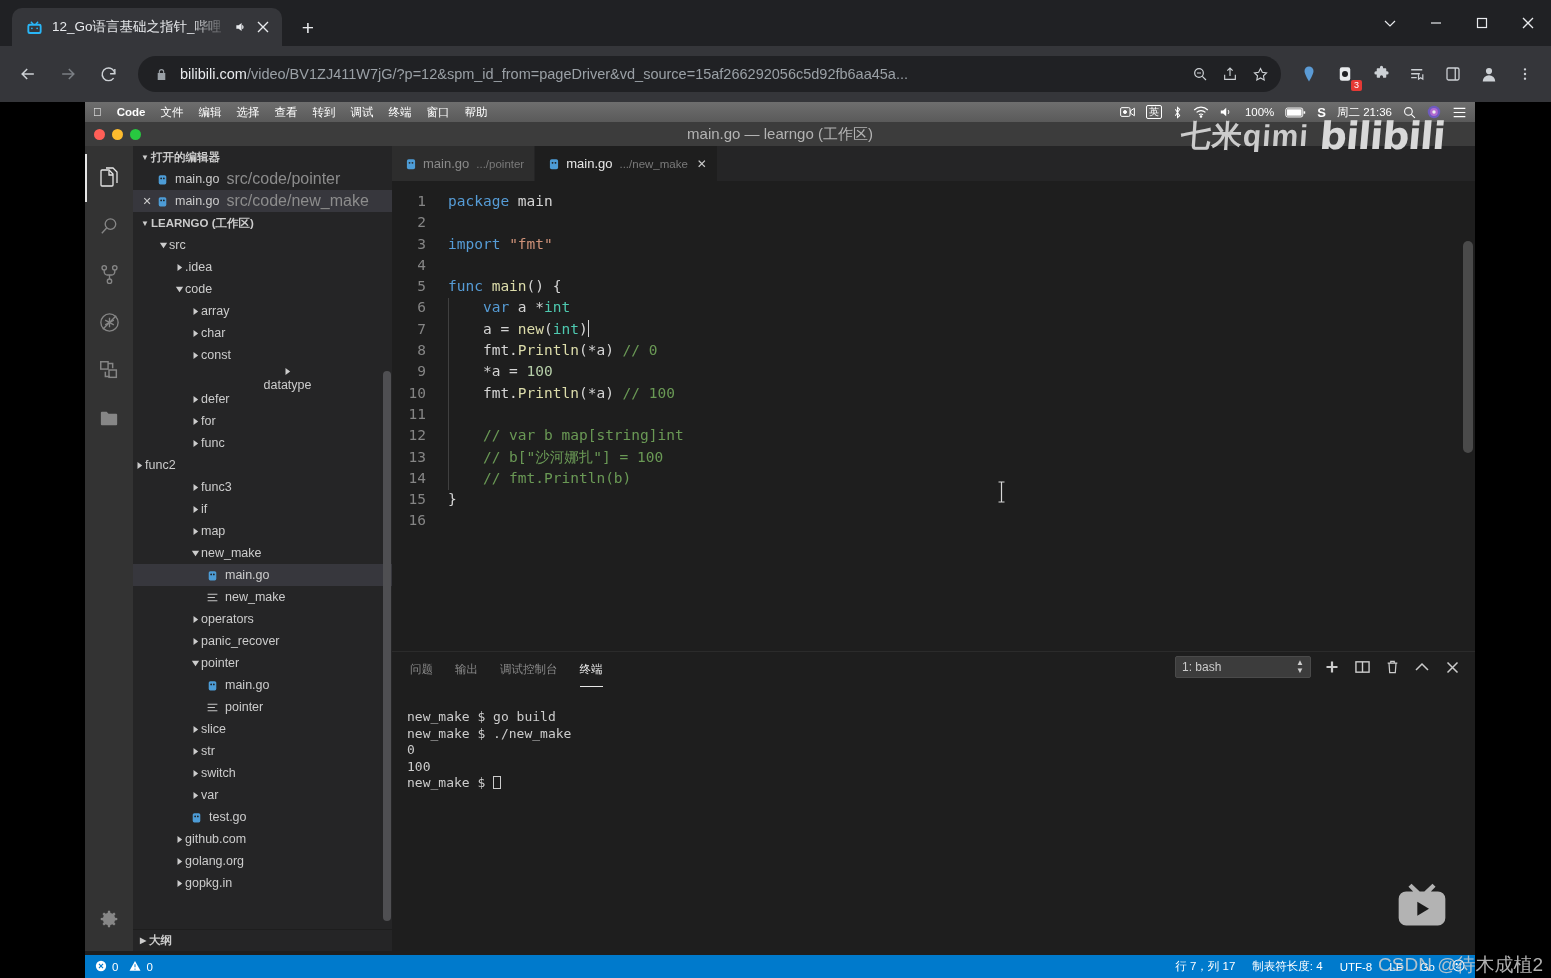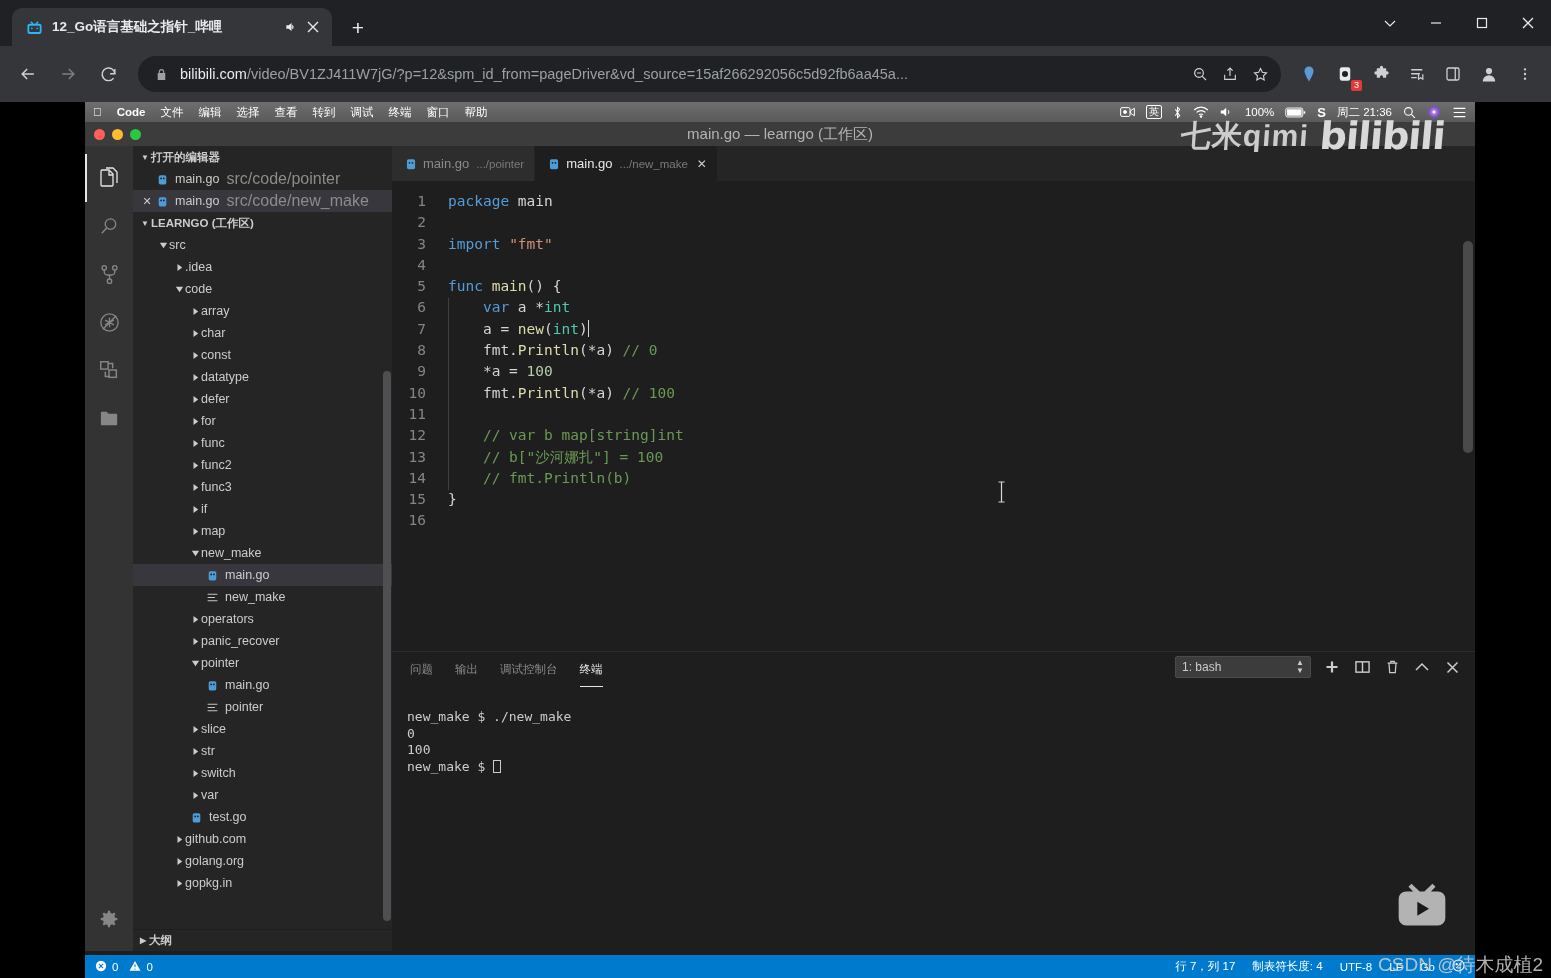--- a/index.html
+++ b/index.html
@@ -2,22 +2,22 @@
 <html><head>
 <meta charset="utf-8">
 <style>
   * { box-sizing: border-box; margin:0; padding:0; }
   html,body { width:1551px; height:978px; overflow:hidden; background:#000; }
   body { font-family:"Liberation Sans", sans-serif; }
 
   
   #browser { position:absolute; inset:0; background:#202124; }
   #tabstrip { height:46px; position:relative; background:#202124; display:flex; align-items:flex-end; }
-  .tab { height:38px; width:320px; margin-left:12px; background:#35363a; border-radius:10px 10px 0 0;
-         display:flex; align-items:center; padding:0 8px; position:relative;font-weight:bold; }
+  .tab { height:38px; width:270px; margin-left:12px; background:#35363a; border-radius:10px 10px 0 0;
+         display:flex; align-items:center; padding:0 8px; position:relative; }
   .tab-fav { width:20px; height:20px; flex:0 0 20px; margin:0 8px 0 4px; display:flex; align-items:center; justify-content:center; }
   .tab-title { color:#e8eaed; font-size:13.5px; white-space:nowrap; overflow:hidden;
                flex:1; -webkit-mask-image:linear-gradient(90deg,#000 78%,transparent 100%);
                mask-image:linear-gradient(90deg,#000 78%,transparent 100%); }
   .tab-ico { width:22px; height:22px; display:flex; align-items:center; justify-content:center; color:#e8eaed; flex:0 0 22px; }
   .newtab { width:28px; height:28px; margin-left:12px; margin-bottom:5px; color:#e8eaed;
             display:flex; align-items:center; justify-content:center; font-size:21px; line-height:1; }
   #wincontrols { position:absolute; right:0; top:0; height:46px; display:flex; align-items:center; }
   .wc { width:46px; height:40px; display:flex; align-items:center; justify-content:center; color:#e8eaed; }
 
@@ -487,21 +487,21 @@
                 <span>char</span>
               </div>
               <div class="row" style="padding-left: 56px;">
                 <span class="tw">
                   <svg width="11" height="11" viewBox="0 0 12 12" fill="currentColor">
                     <path d="M3.5 1.5l6 4.5-6 4.5z" transform="scale(.85) translate(1,1)"></path>
                   </svg>
                 </span>
                 <span>const</span>
               </div>
-              <div class="row" style="padding-left: 56px;">
+              <div class="row" style="padding-left: 56px; flex-direction: column;">
                 <span class="tw">
                   <svg width="11" height="11" viewBox="0 0 12 12" fill="currentColor">
                     <path d="M3.5 1.5l6 4.5-6 4.5z" transform="scale(.85) translate(1,1)"></path>
                   </svg>
                 </span>
                 <span>datatype</span>
               </div>
               <div class="row" style="padding-left: 56px;">
                 <span class="tw">
                   <svg width="11" height="11" viewBox="0 0 12 12" fill="currentColor">
@@ -519,21 +519,21 @@
                 <span>for</span>
               </div>
               <div class="row" style="padding-left: 56px;">
                 <span class="tw">
                   <svg width="11" height="11" viewBox="0 0 12 12" fill="currentColor">
                     <path d="M3.5 1.5l6 4.5-6 4.5z" transform="scale(.85) translate(1,1)"></path>
                   </svg>
                 </span>
                 <span>func</span>
               </div>
-              <div class="row" style="padding-left: 56px;">
+              <div class="row" style="">
                 <span class="tw">
                   <svg width="11" height="11" viewBox="0 0 12 12" fill="currentColor">
                     <path d="M3.5 1.5l6 4.5-6 4.5z" transform="scale(.85) translate(1,1)"></path>
                   </svg>
                 </span>
                 <span>func2</span>
               </div>
               <div class="row" style="padding-left: 56px;">
                 <span class="tw">
                   <svg width="11" height="11" viewBox="0 0 12 12" fill="currentColor">
@@ -771,21 +771,21 @@
                 <svg width="14" height="10" viewBox="0 0 14 10" stroke="currentColor" stroke-width="1.5" fill="none">
                     <path d="M1 8l6-6 6 6"></path>
                   </svg>
               </div>
               <div class="ptool">
                 <svg width="13" height="13" viewBox="0 0 13 13" stroke="currentColor" stroke-width="1.5">
                     <path d="M1.5 1.5l10 10M11.5 1.5l-10 10"></path>
                   </svg>
               </div>
             </div>
-            <div id="term"><div>new_make $ ./new_make</div><div>0</div><div>100</div><div>new_make $ <span class="tcursor"></span></div></div>
+            <div id="term"><div>new_make $ go build</div><div>new_make $ ./new_make</div><div>0</div><div>100</div><div>new_make $ <span class="tcursor"></span></div></div>
           </div>
         </div>
       </div>
 
       <div id="status">
         <span class="left">
           <span>
             <svg width="12" height="12" viewBox="0 0 14 14" fill="#fff">
                 <circle cx="7" cy="7" r="6"></circle>
                 <path d="M4.6 4.6l4.8 4.8M9.4 4.6l-4.8 4.8" stroke="#007acc" stroke-width="1.3"></path>

